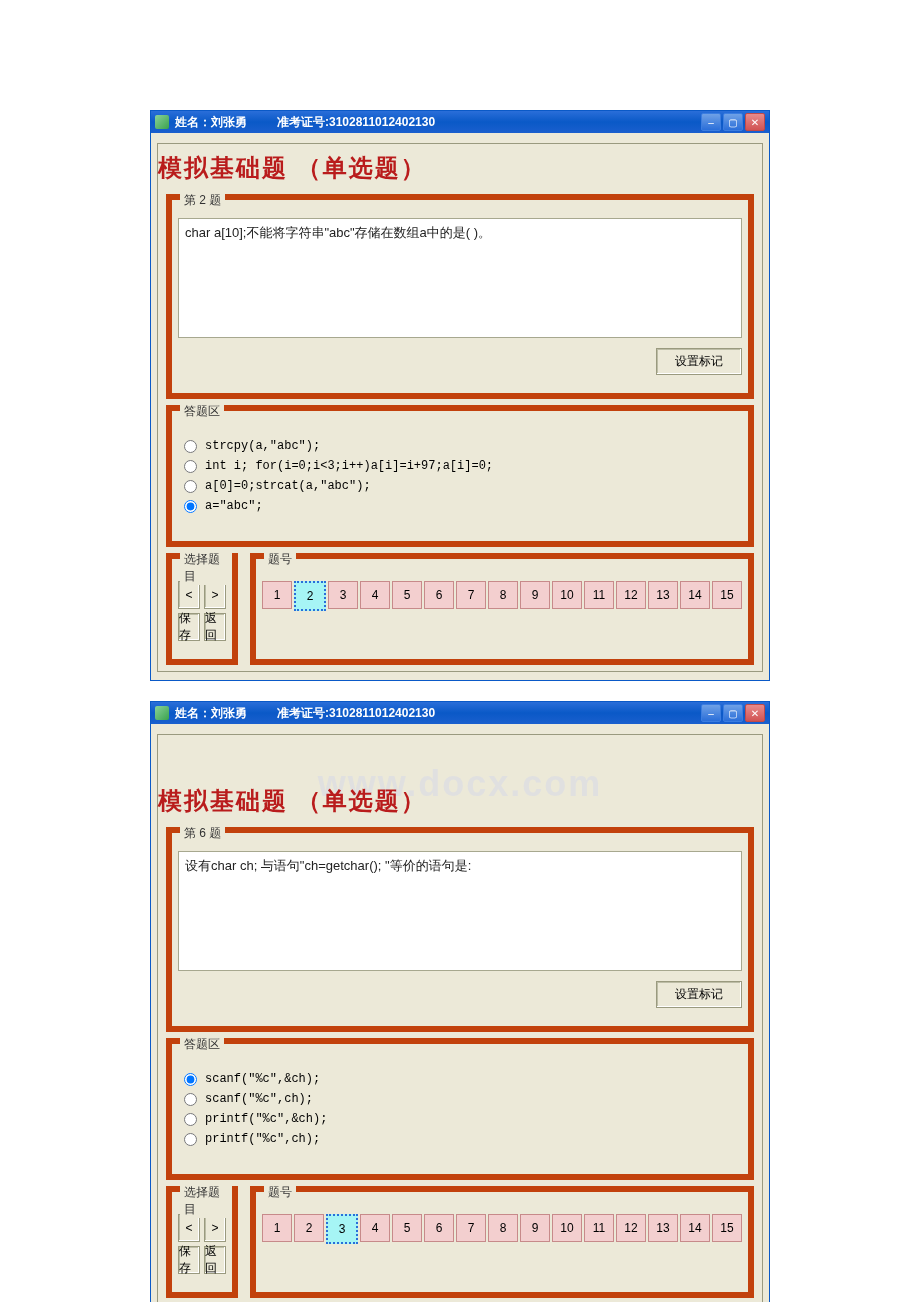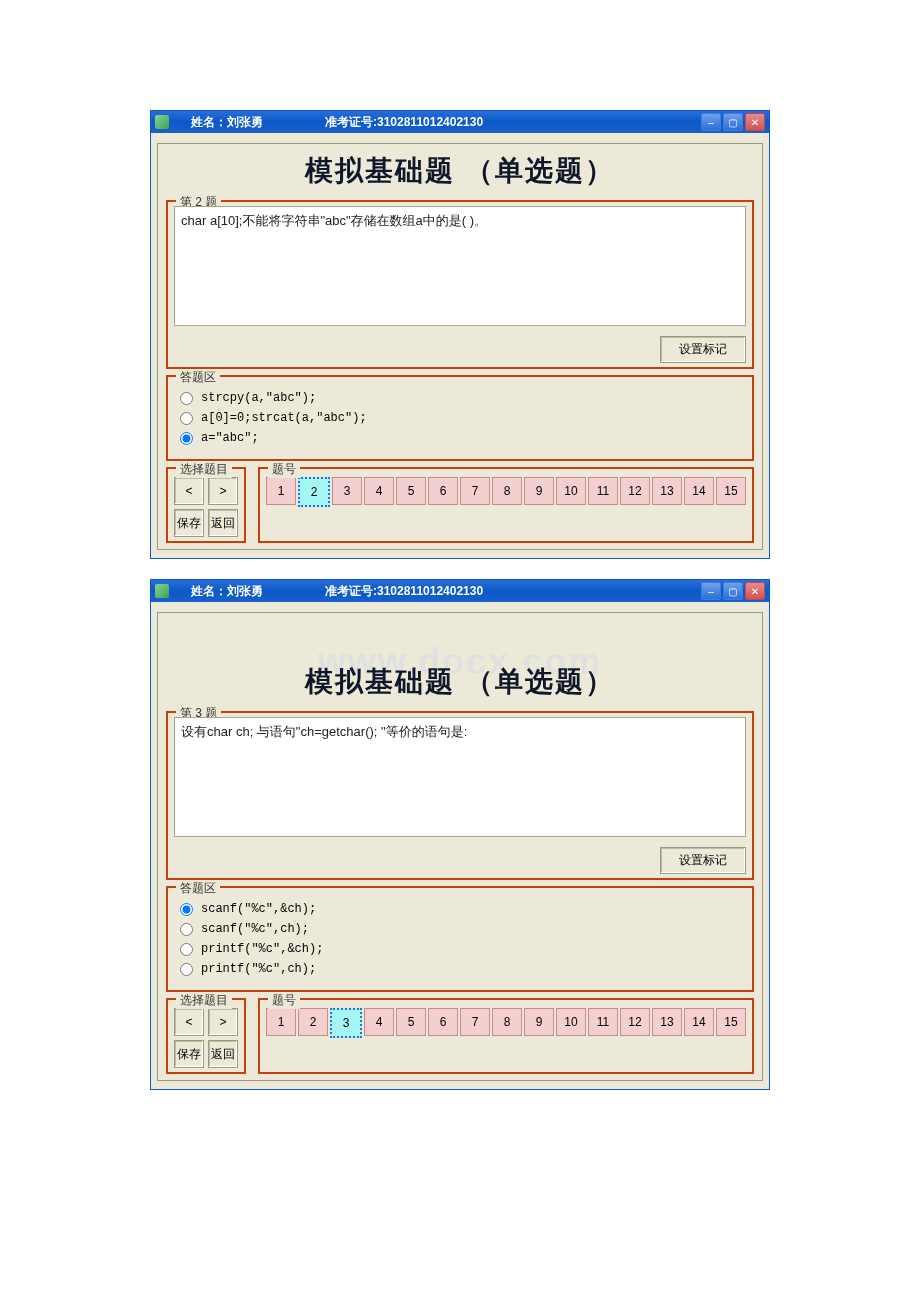--- a/index.html
+++ b/index.html
@@ -1,26 +1,26 @@
 <!DOCTYPE html>
 <html><head>
 <meta charset="utf-8">
 <style>
 body { margin:0; background:#fff; font-family:"SimSun","Microsoft YaHei",Arial,sans-serif; font-size:12px; }
 .page { width:920px; padding:110px 150px 180px 150px; box-sizing:border-box; }
 .window { border:1px solid #0a59c7; background:#ece9d8; margin-bottom:20px; position:relative; }
-.titlebar { height:22px; background:linear-gradient(to bottom,#2a6ed9,#0a59c7 50%,#1a5fce); display:flex; align-items:center; padding:0 4px; color:#fff; font-size:12px; gap:22px; position:relative; }
+.titlebar { height:22px; background:linear-gradient(to bottom,#2a6ed9,#0a59c7 50%,#1a5fce); display:flex; align-items:center; padding:0 4px; color:#fff; font-size:12px; gap:6px; position:relative; }
 .titlebar .icon { width:14px; height:14px; background:linear-gradient(135deg,#8ad29a,#3aa24c); border-radius:2px; flex:0 0 auto; }
 .titlebar .winbtns { position:absolute; right:4px; top:2px; display:flex; gap:2px; }
 .titlebar .wb { width:18px; height:16px; background:linear-gradient(to bottom,#6fa1e6,#2a6ed9); border:1px solid #3b7de0; border-radius:2px; display:flex; align-items:center; justify-content:center; font-size:10px; color:#fff; }
 .titlebar .wb.close { background:linear-gradient(to bottom,#e88b8b,#d15353); border-color:#c04a4a; }
 .client { padding:10px 6px 8px 6px; }
 .panel { border:1px solid #9a9a7f; background:#ece9d8; }
-.heading { text-align:center; font-family:"SimHei","Microsoft YaHei",sans-serif; font-size:28px; font-weight:bold; color:#0f172a; padding:8px 0 4px 0; letter-spacing:2px; }
-.fieldset { border:2px solid #c2410c; margin:6px 8px; padding:4px 6px; position:relative; }
+.heading { font-family:"SimHei","Microsoft YaHei",sans-serif; font-size:24px; font-weight:bold; color:#b91c1c; padding:8px 0 4px 0; letter-spacing:2px; }
+.fieldset { border:6px solid #c2410c; margin:6px 8px; padding:18px 6px; position:relative; }
 .fieldset > .legend { position:absolute; top:-8px; left:8px; background:#ece9d8; padding:0 4px; color:#333; font-size:12px; }
 .qbox { background:#fff; border:1px solid #a7a88f; min-height:110px; padding:4px 6px; font-size:13px; color:#222; line-height:1.5; }
 .markwrap { text-align:right; margin:10px 0 0 0; }
 .btn { display:inline-block; background:#ece9d8; border:1px solid #9a9a7f; padding:4px 18px; font-size:12px; cursor:pointer; box-shadow:inset -1px -1px #fff, inset 1px 1px #bdbda6;margin-left:24px; }
 .answers { padding:4px 2px; }
 .answers .opt { display:flex; align-items:center; gap:8px; margin:6px 4px; font-family:"Courier New",monospace; font-size:12px; }
 .answers .opt input { margin:0; }
 .navarea { margin:6px 8px; display:flex; gap:12px; }
 .navleft { width:118px; }
 .navright { flex:1;text-align:right; }
@@ -55,20 +55,24 @@
             <span class="legend">第 2 题</span>
             <div class="qbox">char a[10];不能将字符串"abc"存储在数组a中的是( )。</div>
             <div class="markwrap"><span class="btn">设置标记</span></div>
           </div>
           <div class="fieldset">
             <span class="legend">答题区</span>
             <div class="answers">
               <label class="opt">
                 <input type="radio" name="q0" style="">
                 <span>strcpy(a,"abc");</span>
+              </label>
+              <label class="opt">
+                <input type="radio" name="q0" style="">
+                <span>int i; for(i=0;i&lt;3;i++)a[i]=i+97;a[i]=0;</span>
               </label>
               <label class="opt">
                 <input type="radio" name="q0" style="">
                 <span>a[0]=0;strcat(a,"abc");</span>
               </label>
               <label class="opt">
                 <input type="radio" name="q0" checked="" style="">
                 <span>a="abc";</span>
               </label>
             </div>
@@ -119,21 +123,21 @@
           <span class="wb">–</span>
           <span class="wb">▢</span>
           <span class="wb close">✕</span>
         </div>
       </div>
       <div class="client">
         <div class="panel">
           <div class="watermark">www.docx.com</div>
           <div class="heading">模拟基础题 （单选题）</div>
           <div class="fieldset">
-            <span class="legend">第 3 题</span>
+            <span class="legend">第 6 题</span>
             <div class="qbox">设有char ch; 与语句"ch=getchar(); "等价的语句是:</div>
             <div class="markwrap"><span class="btn">设置标记</span></div>
           </div>
           <div class="fieldset">
             <span class="legend">答题区</span>
             <div class="answers">
               <label class="opt">
                 <input type="radio" name="q1" checked="" style="">
                 <span>scanf("%c",&amp;ch);</span>
               </label>

